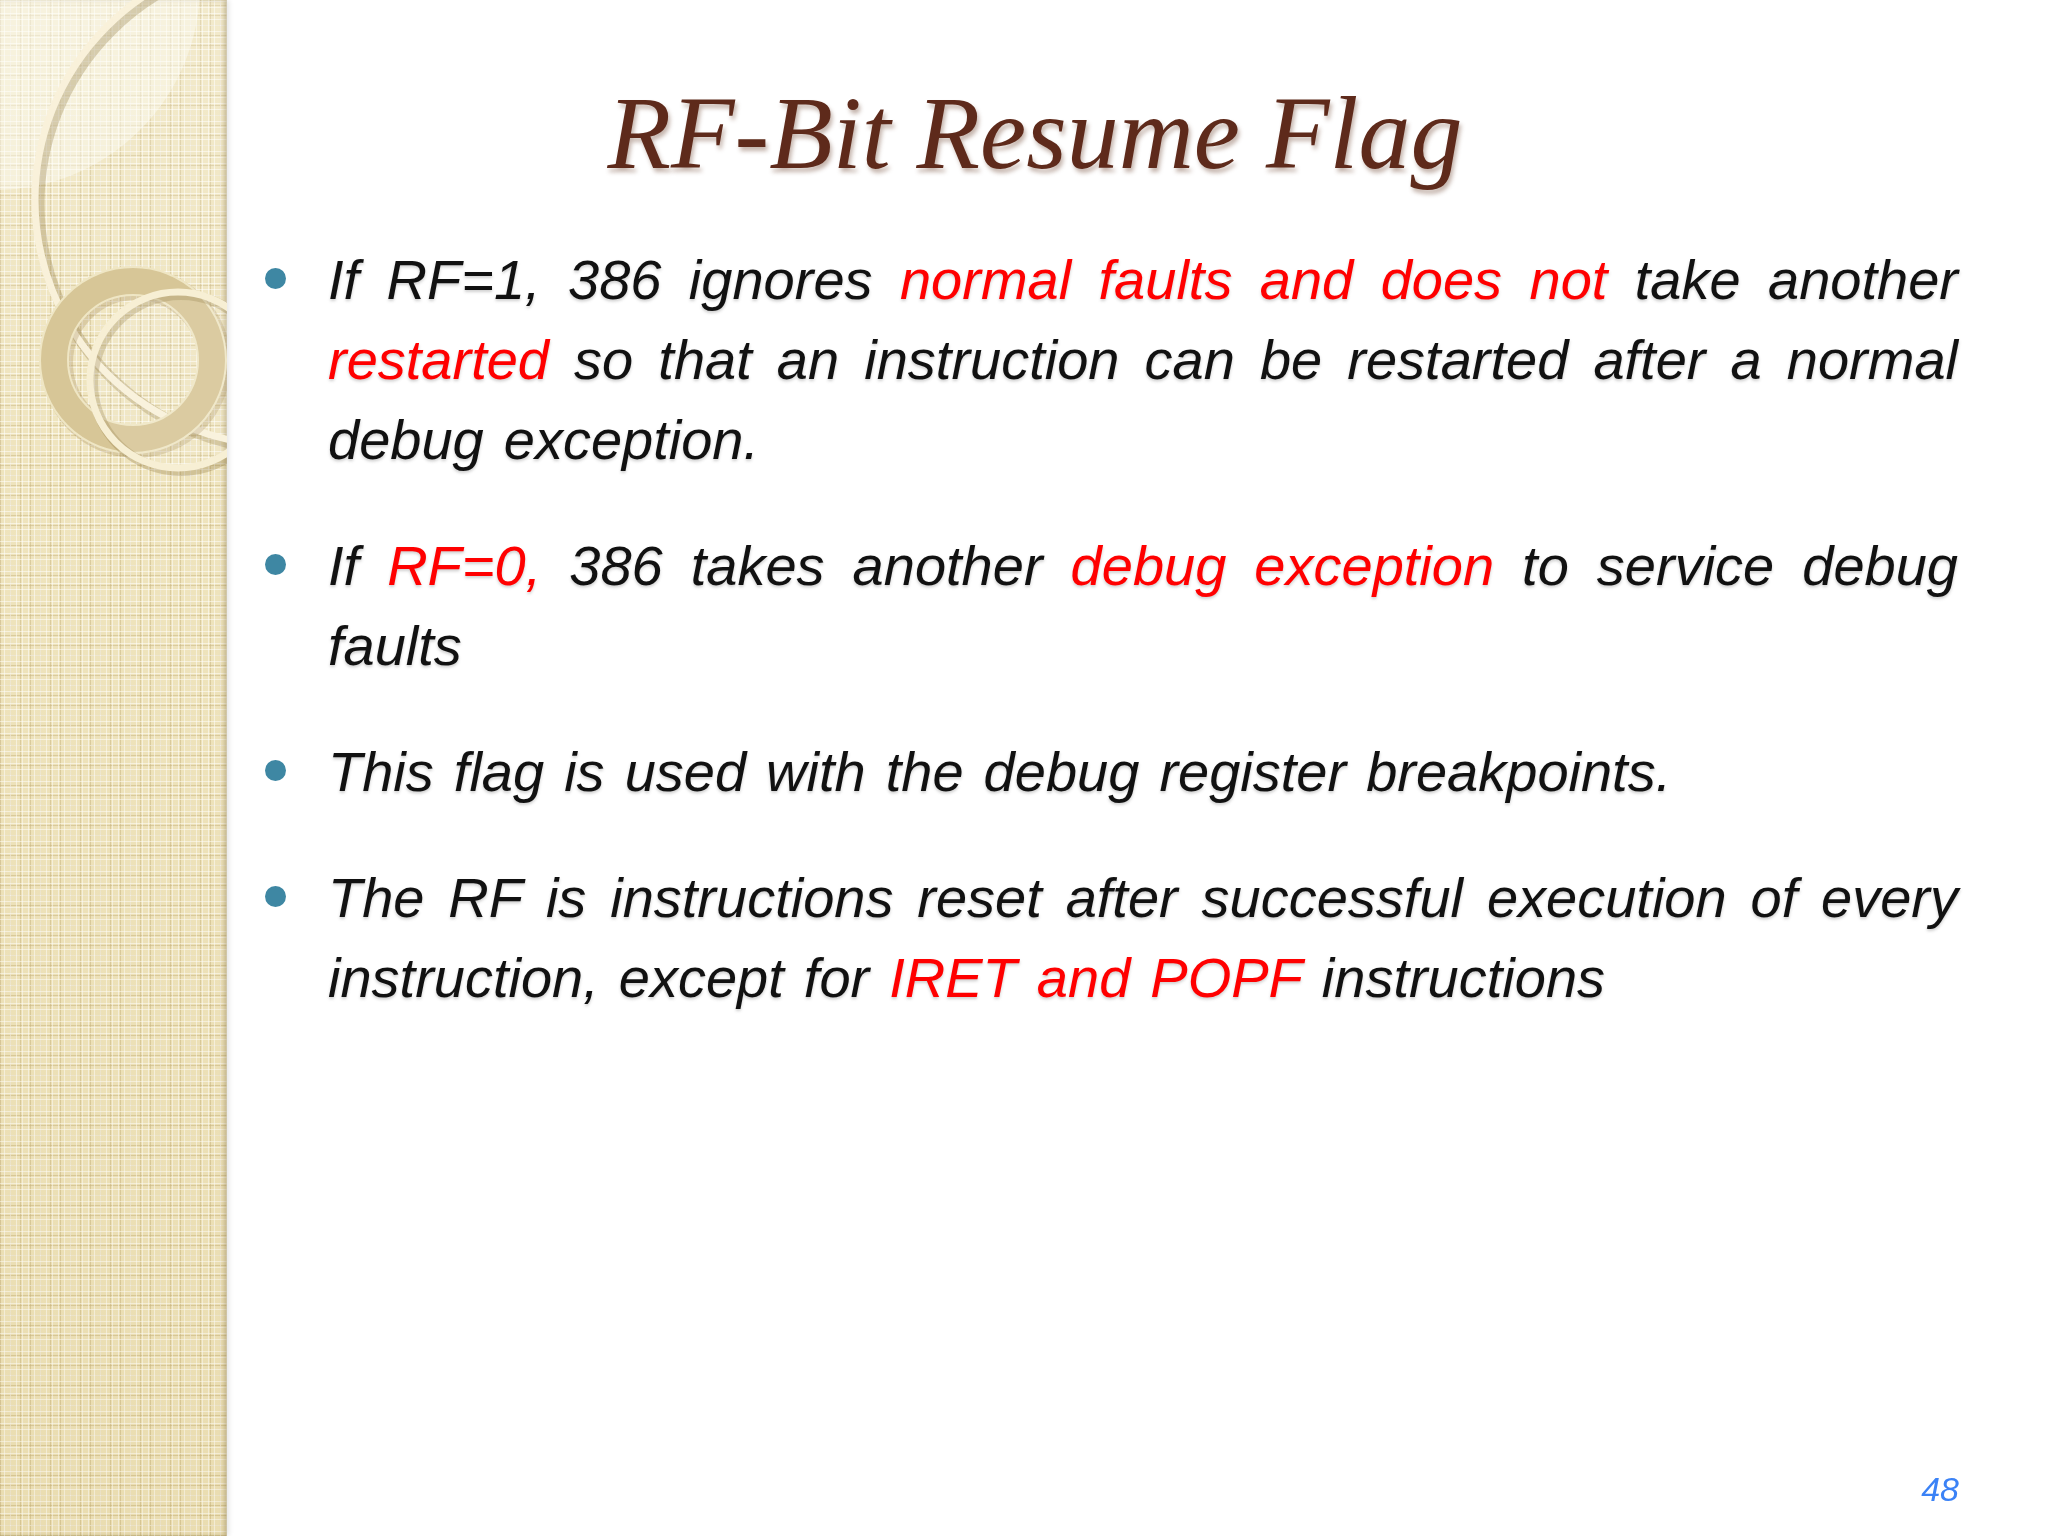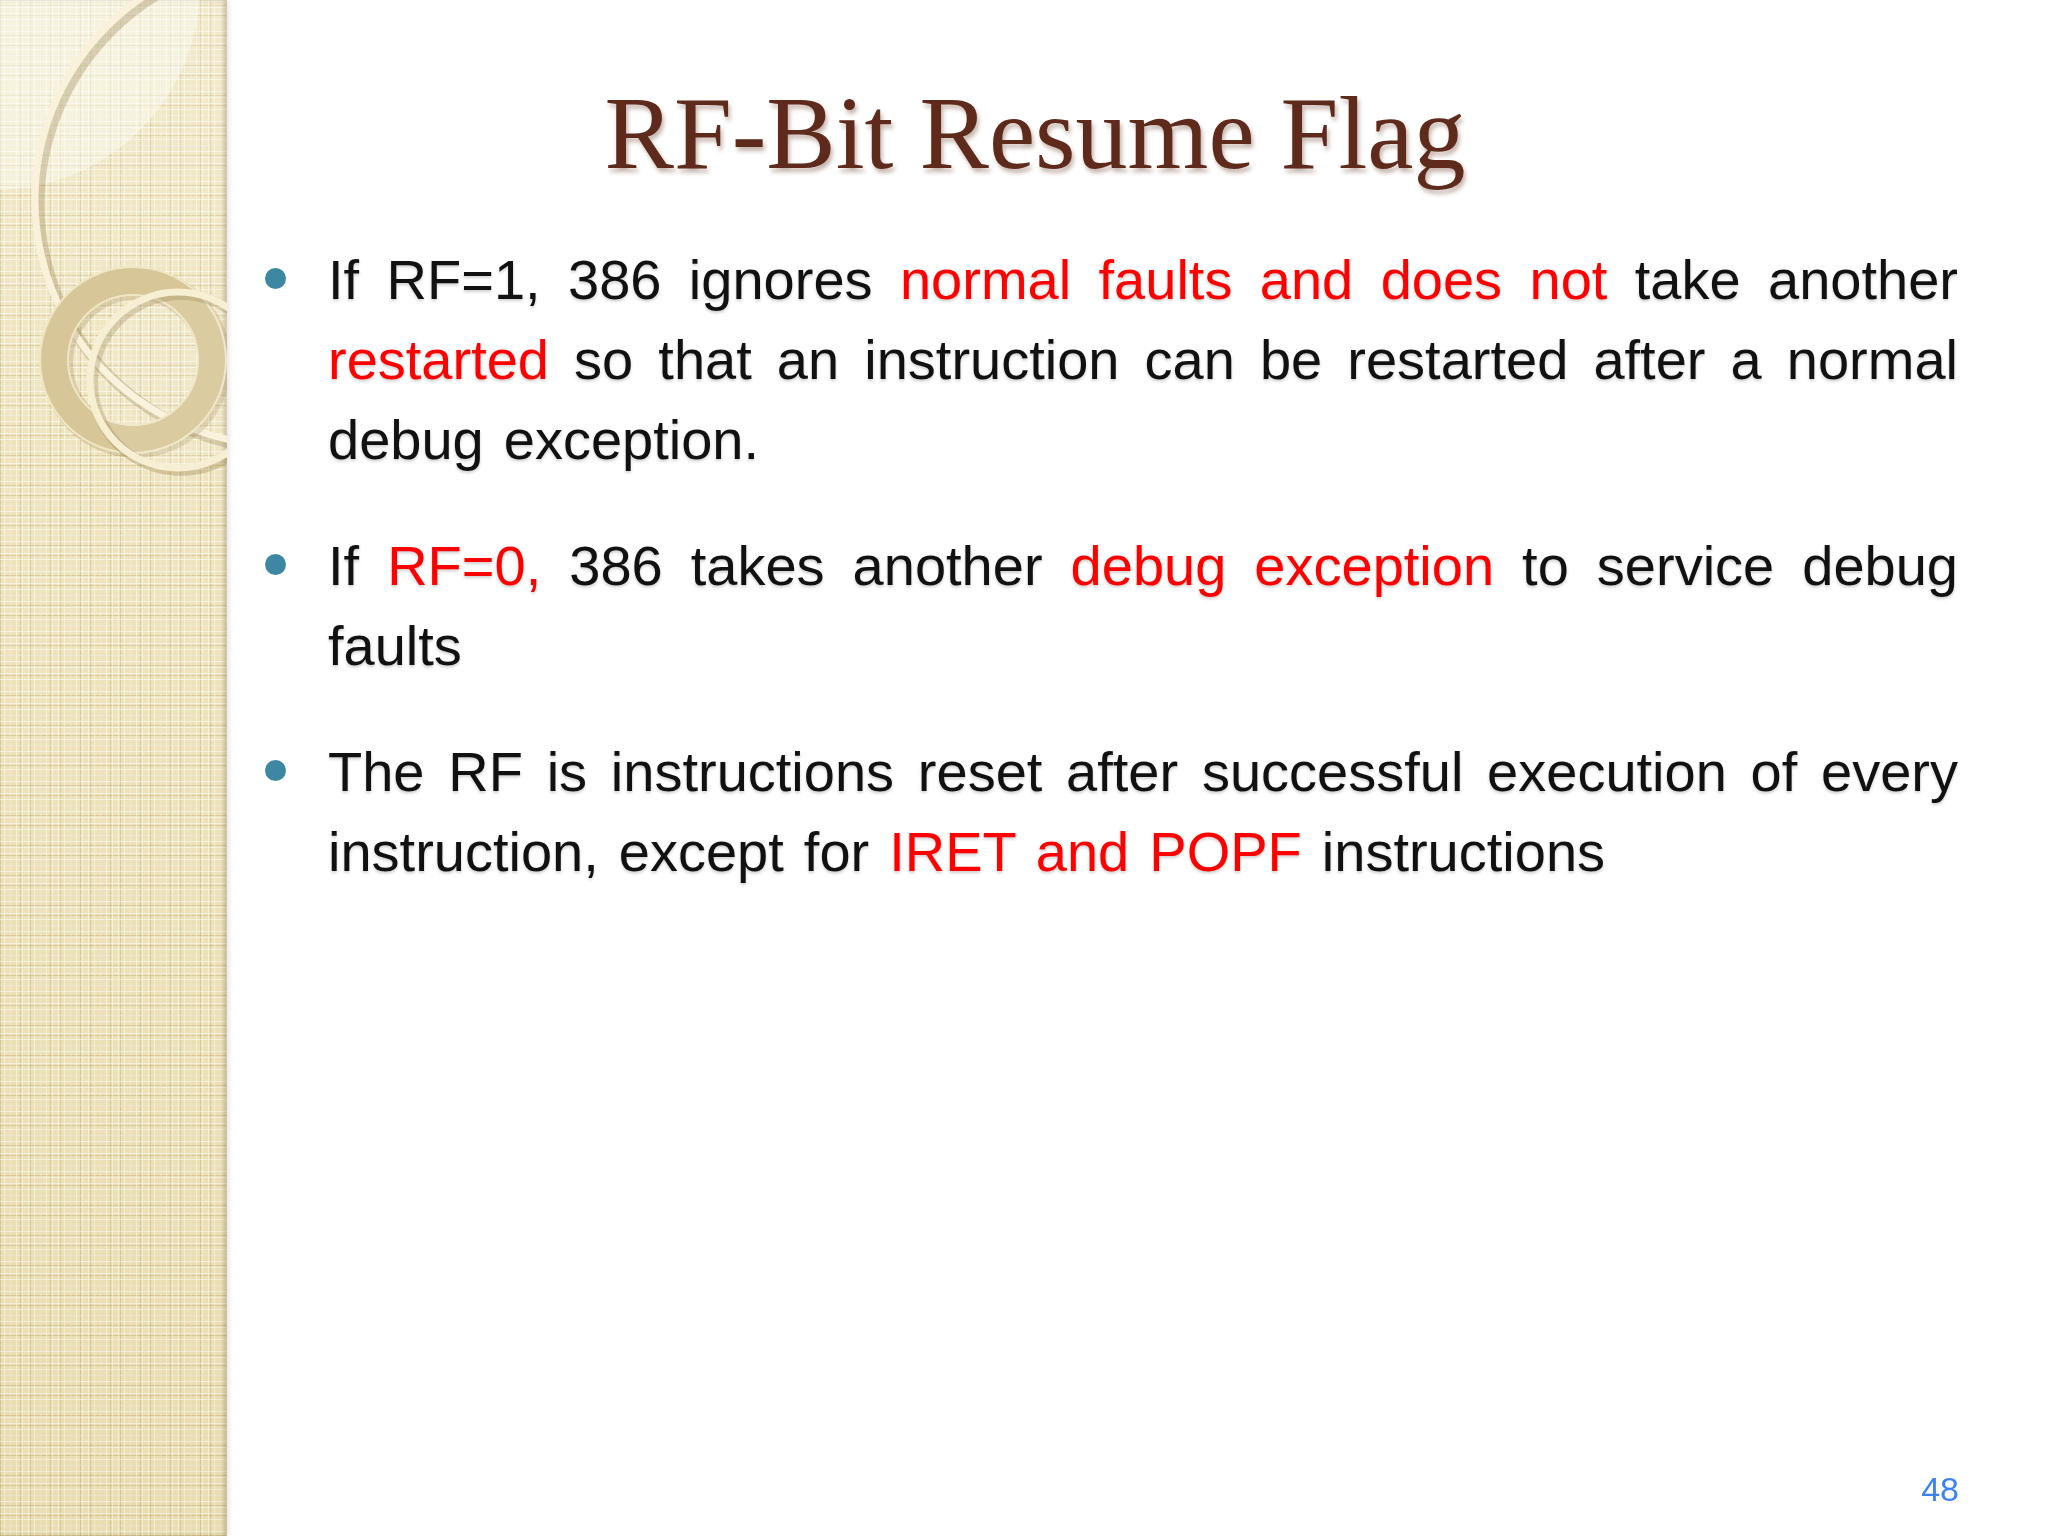--- a/index.html
+++ b/index.html
@@ -15,21 +15,21 @@
     background-image:
       linear-gradient(180deg, rgba(255,255,255,.30) 0%, rgba(255,255,255,.10) 30%, rgba(210,190,140,.12) 100%),
       repeating-linear-gradient(0deg,  rgba(255,255,252,.55) 4px, rgba(255,255,252,.55) 5px, transparent 5px, transparent 10px),
       repeating-linear-gradient(90deg, rgba(255,255,252,.55) 4px, rgba(255,255,252,.55) 5px, transparent 5px, transparent 10px),
       repeating-linear-gradient(0deg,  rgba(193,172,115,.50) 0px, rgba(193,172,115,.50) 1px, transparent 1px, transparent 10px),
       repeating-linear-gradient(90deg, rgba(193,172,115,.50) 0px, rgba(193,172,115,.50) 1px, transparent 1px, transparent 10px);
     box-shadow: inset -3px 0 4px rgba(120,100,55,.35), 2px 0 5px rgba(0,0,0,.10);
   }
   .sidebar svg{position:absolute;left:0;top:0;}
   
-  .content{position:absolute;left:227px;top:0;width:1782px;height:1536px;}
+  .content{position:absolute;left:227px;top:0;width:1782px;height:1536px;font-style:italic;}
   .title{
     position:absolute;left:0;top:68px;width:1616px;margin:0;
     text-align:center;
     font-family:"Liberation Serif", serif;font-weight:normal;
     font-size:104px;line-height:1.25;
     color:var(--title,#5E2A1B);
     text-shadow:2px 4px 4px rgba(110,70,50,.40);
   }
   .bullets{
     position:absolute;left:38px;top:240px;width:1693px;
@@ -86,20 +86,24 @@
         <li class="bullet-item">
     <span class="bullet-dot"></span>
     <span class="bullet-text"><span class="seg">If RF=1, 386 ignores </span><span class="seg red">normal faults and does not</span><span class="seg"> take another </span><span class="seg red">restarted</span><span class="seg"> so that an instruction can be restarted after a normal debug exception.</span></span>
   </li>
         <li class="bullet-item">
     <span class="bullet-dot"></span>
     <span class="bullet-text"><span class="seg">If </span><span class="seg red">RF=0,</span><span class="seg"> 386 takes another </span><span class="seg red">debug exception</span><span class="seg"> to service debug faults</span></span>
   </li>
         <li class="bullet-item">
     <span class="bullet-dot"></span>
+    <span class="bullet-text"><span class="seg">This flag is used with the debug register breakpoints.</span></span>
+  </li>
+        <li class="bullet-item">
+    <span class="bullet-dot"></span>
     <span class="bullet-text"><span class="seg">The RF is instructions reset after successful execution of every instruction, except for </span><span class="seg red">IRET and POPF</span><span class="seg"> instructions</span></span>
   </li>
       </ul>
 
     <div class="page-number">48</div>
   </main>
 
 </div>
 
 </body></html>

